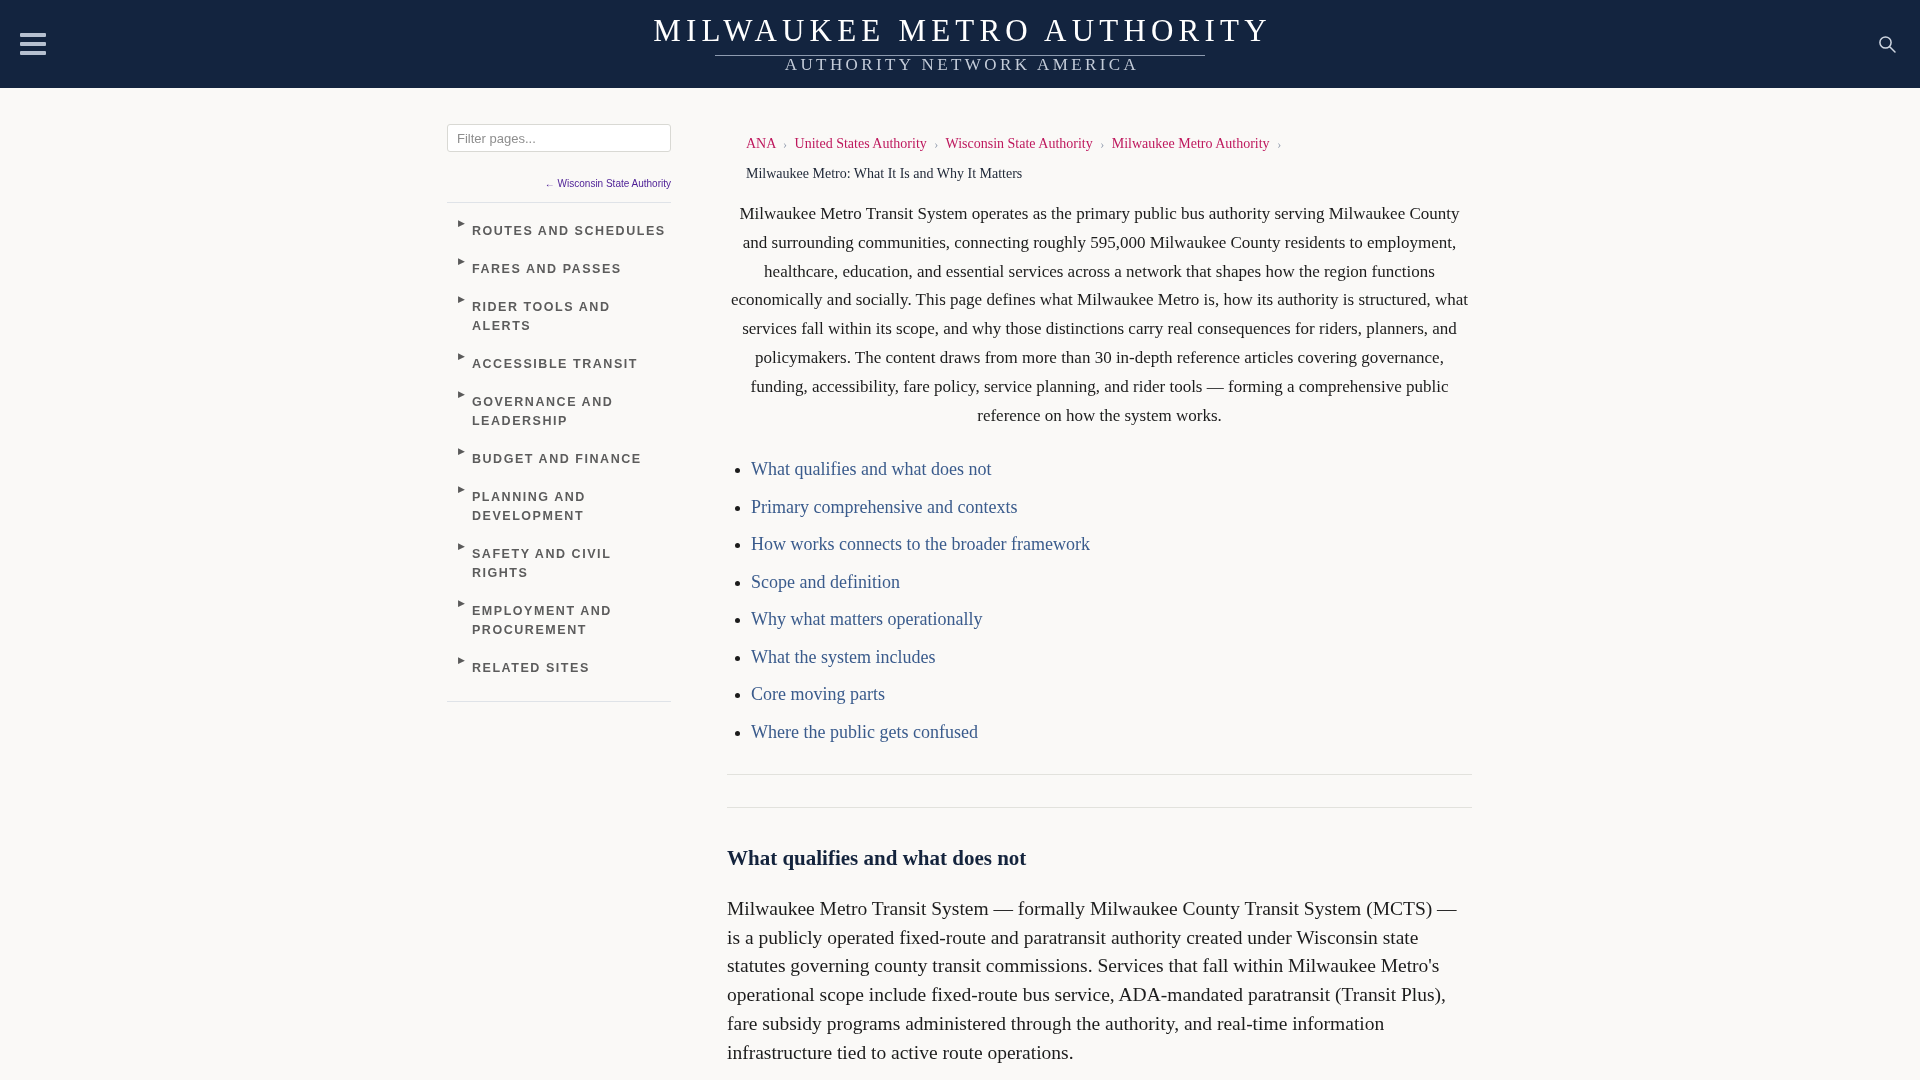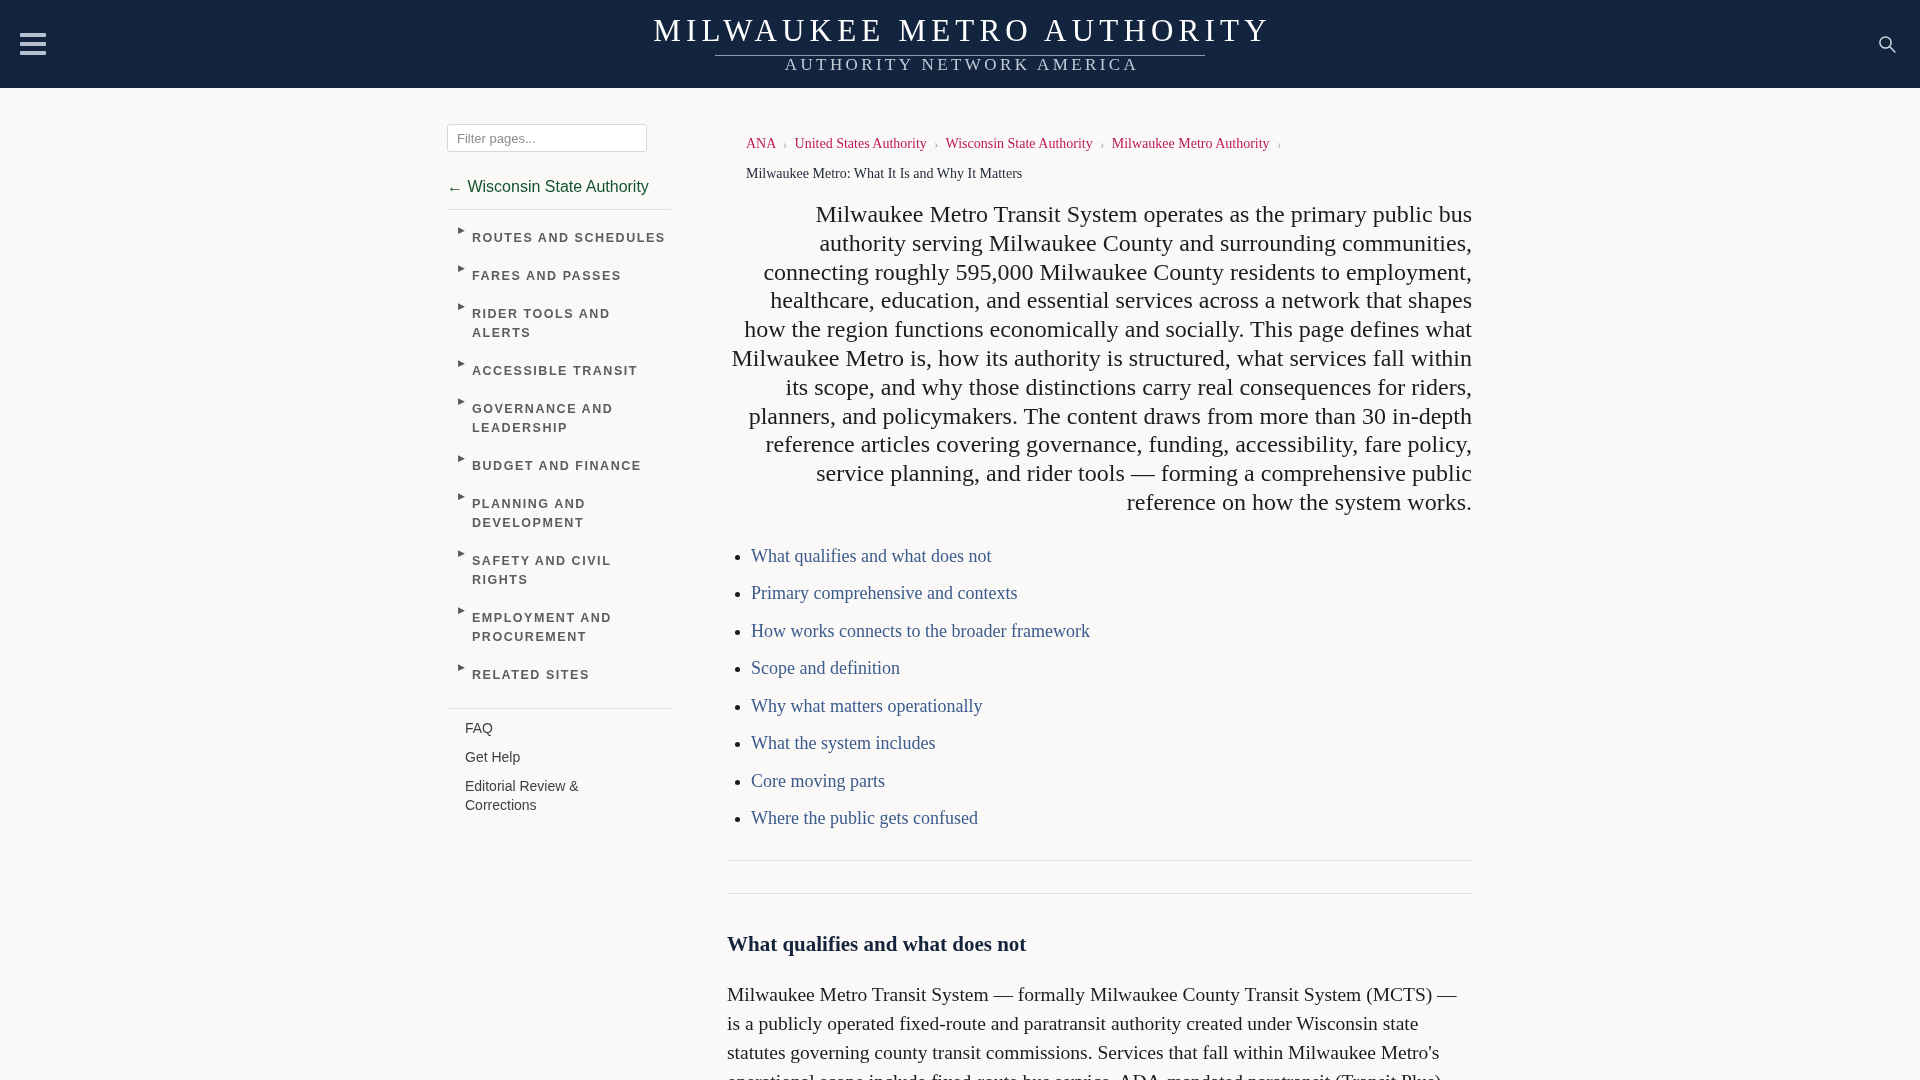--- a/index.html
+++ b/index.html
@@ -76,40 +76,40 @@
     display: flex;
     align-items: flex-start;
     padding-top: 36px;
     padding-left: 447px;
     gap: 56px;
   }
 
   
   .sidebar { width: 224px; flex: 0 0 224px; padding-top: 0; }
   .filter-input {
-    width: 200px;
+    width: 224px;
     height: 28px;
     border: 1px solid #d9d9d4;
     border-radius: 3px;
     background: #ffffff;
     padding: 0 9px;
     font-family: "Liberation Sans", sans-serif;
     font-size: 13px;
     color: #3a3a3a;
     outline: none;
   }
   .filter-input::placeholder { color: #8e8e8e; }
   .back-link {
     display: block;
     margin-top: 26px;
     font-family: "Liberation Sans", sans-serif;
-    font-size: 16px;
-    color: #14532d;
+    font-size: 10px;
+    color: #4c1d95;
     text-decoration: none;
-    text-align: left;
+    text-align: right;
     cursor: pointer;
   }
   .sidebar-divider {
     height: 1px;
     background: #dfe3e8;
     margin: 13px 0 0;
   }
   .nav-list { margin: 0; padding: 0; list-style: none; }
   .nav-item {
     display: flex;
@@ -166,25 +166,25 @@
   .breadcrumb .sep { color: #97a1b2; padding: 0 4px; font-size: 12px; }
   .breadcrumb-current {
     display: block;
     color: #1d2636;
     font-size: 14px;
     line-height: 20px;
     padding-left: 19px;
     margin-top: 10px;
   }
   .lead {
-    font-size: 24px;
+    font-size: 17px;
     line-height: 28.8px;
     color: #1c1c1c;
     margin: 16px 0 0;
-    text-align: right;
+    text-align: center;
   }
   .toc { margin: 27px 0 0; padding-left: 24px; }
   .toc li { margin-bottom: 13.5px; }
   .toc li::marker { color: #1c1c1c; }
   .toc a {
     font-size: 18px;
     line-height: 24px;
     color: #3a5b8c;
     text-decoration: none;
     cursor: pointer;
@@ -280,31 +280,20 @@
         <span class="nav-label">Employment and Procurement</span>
       </li>
       <li class="nav-item">
         <span class="nav-caret">▶</span>
         <span class="nav-label">Related Sites</span>
       </li>
     </ul>
 
     <div class="sidebar-divider-2"></div>
 
-    <ul class="util-list">
-      <li class="util-item">
-        <a class="util-link">FAQ</a>
-      </li>
-      <li class="util-item">
-        <a class="util-link">Get Help</a>
-      </li>
-      <li class="util-item">
-        <a class="util-link">Editorial Review &amp; Corrections</a>
-      </li>
-    </ul>
   </aside>
 
   <main class="content">
 
     <nav class="breadcrumb">
       <a>ANA</a>
       <span class="sep">›</span>
       <a>United States Authority</a>
       <span class="sep">›</span>
       <a>Wisconsin State Authority</a>

